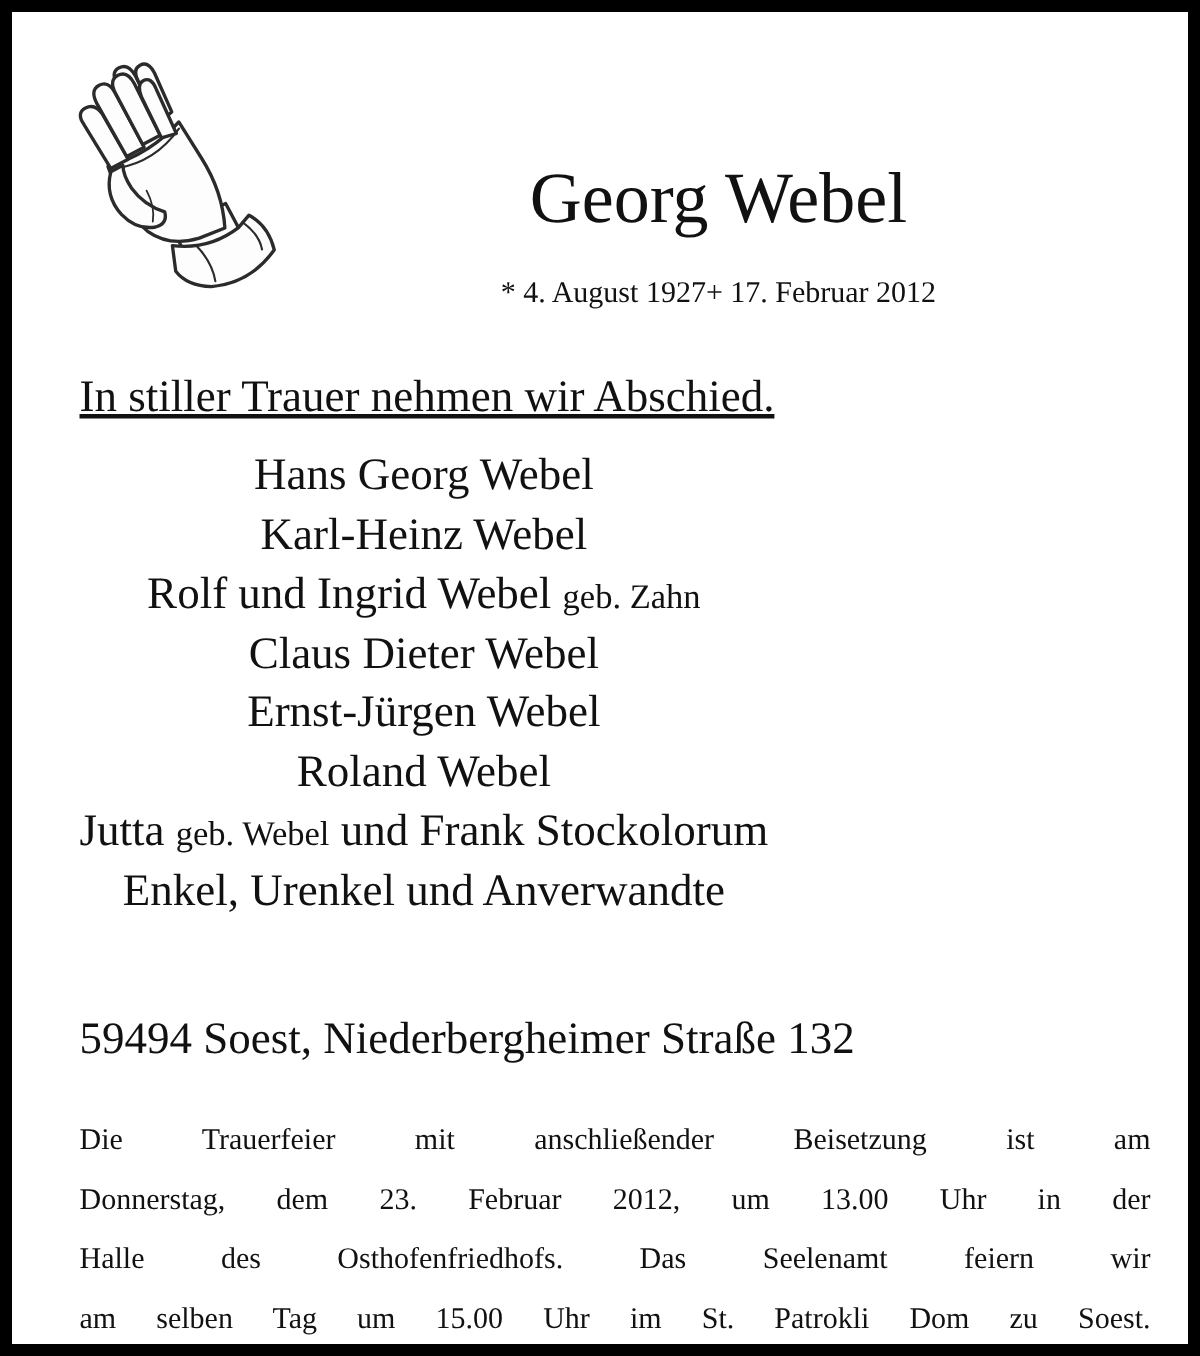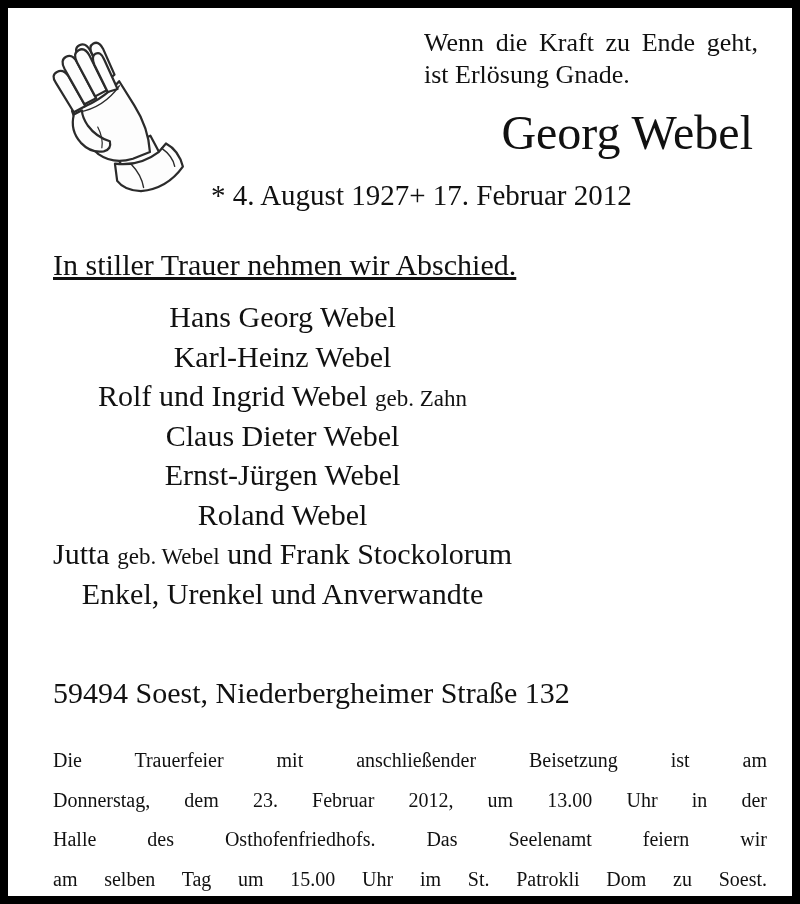--- a/index.html
+++ b/index.html
@@ -41,33 +41,33 @@
   .quote .l1 {
     white-space: normal;
     text-align: justify;
     text-align-last: justify;
   }
 
   .title {
     left: 197px;
     top: 97px;
     width: 548px;
-    text-align: right;
+    text-align: center;
     font-size: 48px;
     line-height: 56px;
     white-space: nowrap;
   }
 
   .dates {
     left: 203px;
     top: 169px;
     width: 536px;
     display: flex;
-    justify-content: flex-start;
-    font-size: 29px;
+    justify-content: center;
+    font-size: 20px;
     line-height: 36px;
     white-space: nowrap;
   }
 
   .intro {
     left: 45px;
     top: 238px;
     font-size: 30px;
     line-height: 38px;
     white-space: nowrap;
@@ -137,24 +137,20 @@
       <path d="M58 60 L58 22 Q58 12 65 12 Q72 12 72 22 L71 60 Z"></path>
       <path d="M71 62 L72 32 Q73 23 78 23 Q84 23 83 32 L81 64 Z"></path>
 
       <path d="M36 66 Q60 74 84 62" fill="none" stroke-width="1.4"></path>
 
       <path d="M31 66 Q20 78 24 94 Q28 108 40 112 Q48 114 50 106 Q40 96 38 82 Q37 72 40 66 Z"></path>
       <path d="M40 108 Q46 100 46 88" fill="none" stroke-width="1.2"></path>
     </g>
   </svg>
 
-  <div class="abs quote">
-    <div class="l1">Wenn die Kraft zu Ende geht,</div>
-    <div class="l2">ist Erlösung Gnade.</div>
-  </div>
 
   <div class="abs title">Georg Webel</div>
 
   <div class="abs dates">
     <span>* 4. August 1927</span>
     <span>+ 17. Februar 2012</span>
   </div>
 
   <div class="abs intro">In stiller Trauer nehmen wir Abschied.</div>
 

